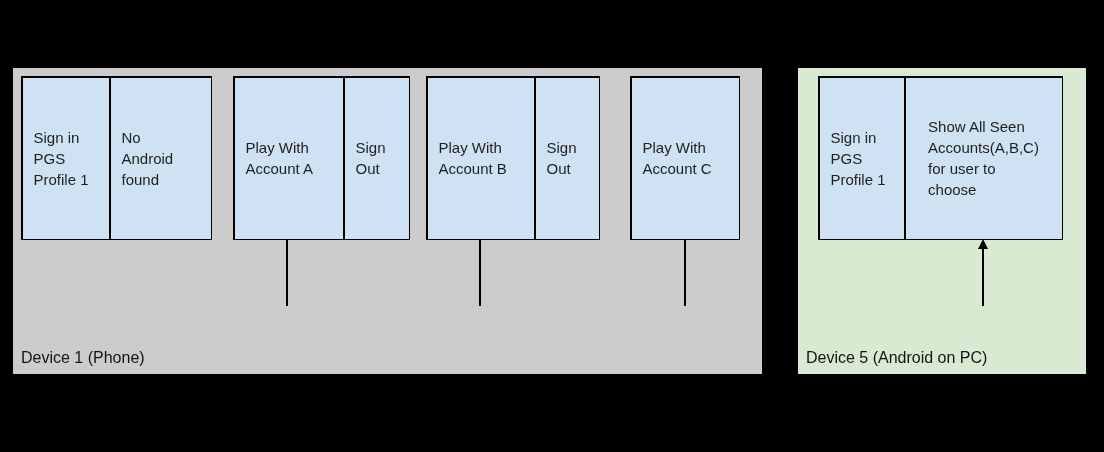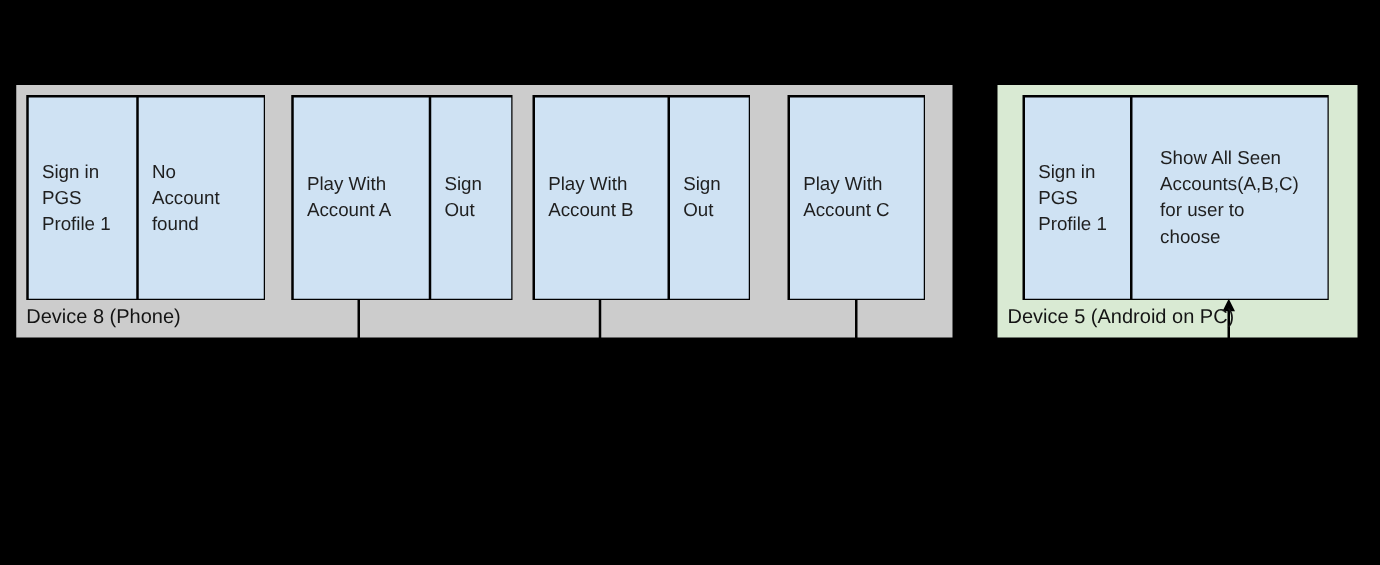--- a/index.html
+++ b/index.html
@@ -6,21 +6,21 @@
   body {
     width: 1104px; height: 452px;
     background: #000000;
     position: relative;
     overflow: hidden;
     font-family: "Liberation Sans", sans-serif;
   }
   .panel {
     position: absolute;
     top: 68px;
-    height: 202px;
+    height: 306px;
   }
   #device1 { left: 13px; width: 749px; background: #cccccc; }
   #device2 { left: 798px; width: 288px; background: #d9ead3; }
 
   .group {
     position: absolute;
     top: 8px;
     height: 164px;
     display: flex;
     background: #000000;       
@@ -98,21 +98,21 @@
 </style>
 </head>
 <body>
 
 <div class="panel" id="device1">
   <div class="group" id="g1">
     <div class="cell c1">Sign in
 PGS
 Profile 1</div>
     <div class="cell grow">No
-Account
+Android
 found</div>
   </div>
 
   <div class="group" id="g2">
     <div class="cell c1">Play With
 Account A</div>
     <div class="cell grow">Sign
 Out</div>
   </div>
 
@@ -125,21 +125,21 @@
 
   <div class="group" id="g4">
     <div class="cell c1">Play With
 Account C</div>
   </div>
 
   <div class="vline" id="line-a"></div>
   <div class="vline" id="line-b"></div>
   <div class="vline" id="line-c"></div>
 
-  <div class="panel-label">Device 8 (Phone)</div>
+  <div class="panel-label">Device 1 (Phone)</div>
 </div>
 
 <div class="panel" id="device2">
   <div class="group" id="d2g">
     <div class="cell c1">Sign in
 PGS
 Profile 1</div>
     <div class="cell grow center">Show All Seen
 Accounts(A,B,C)
 for user to

